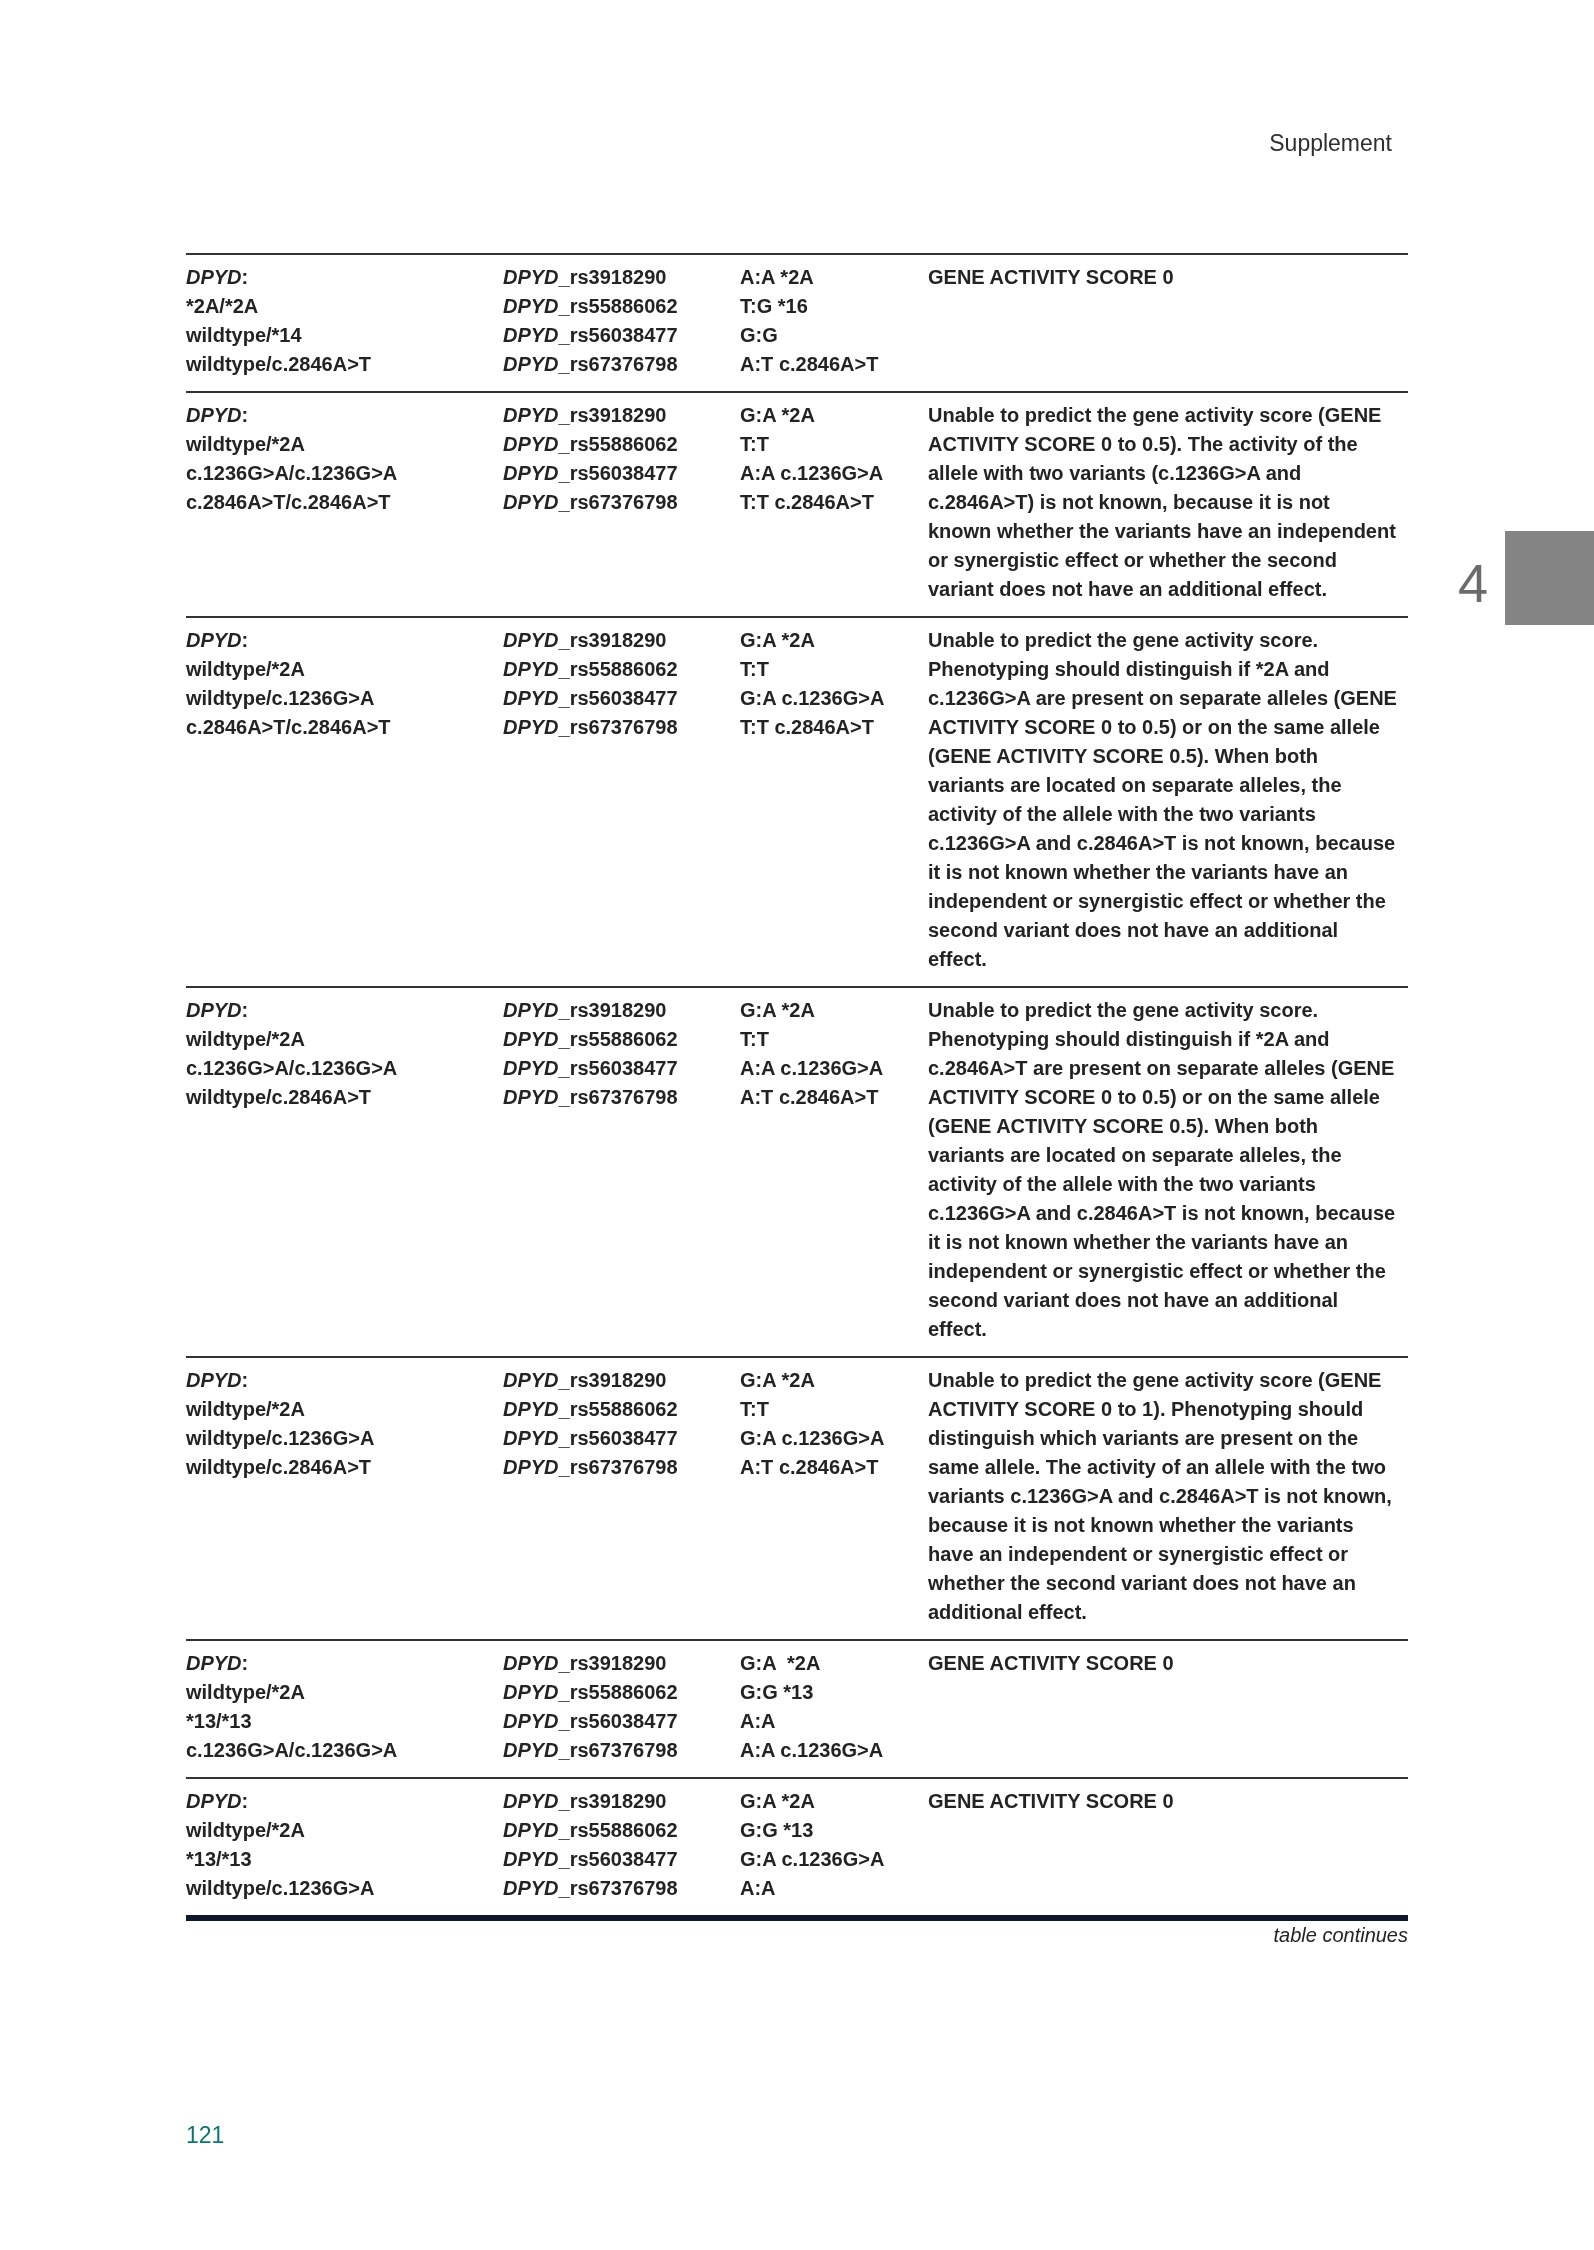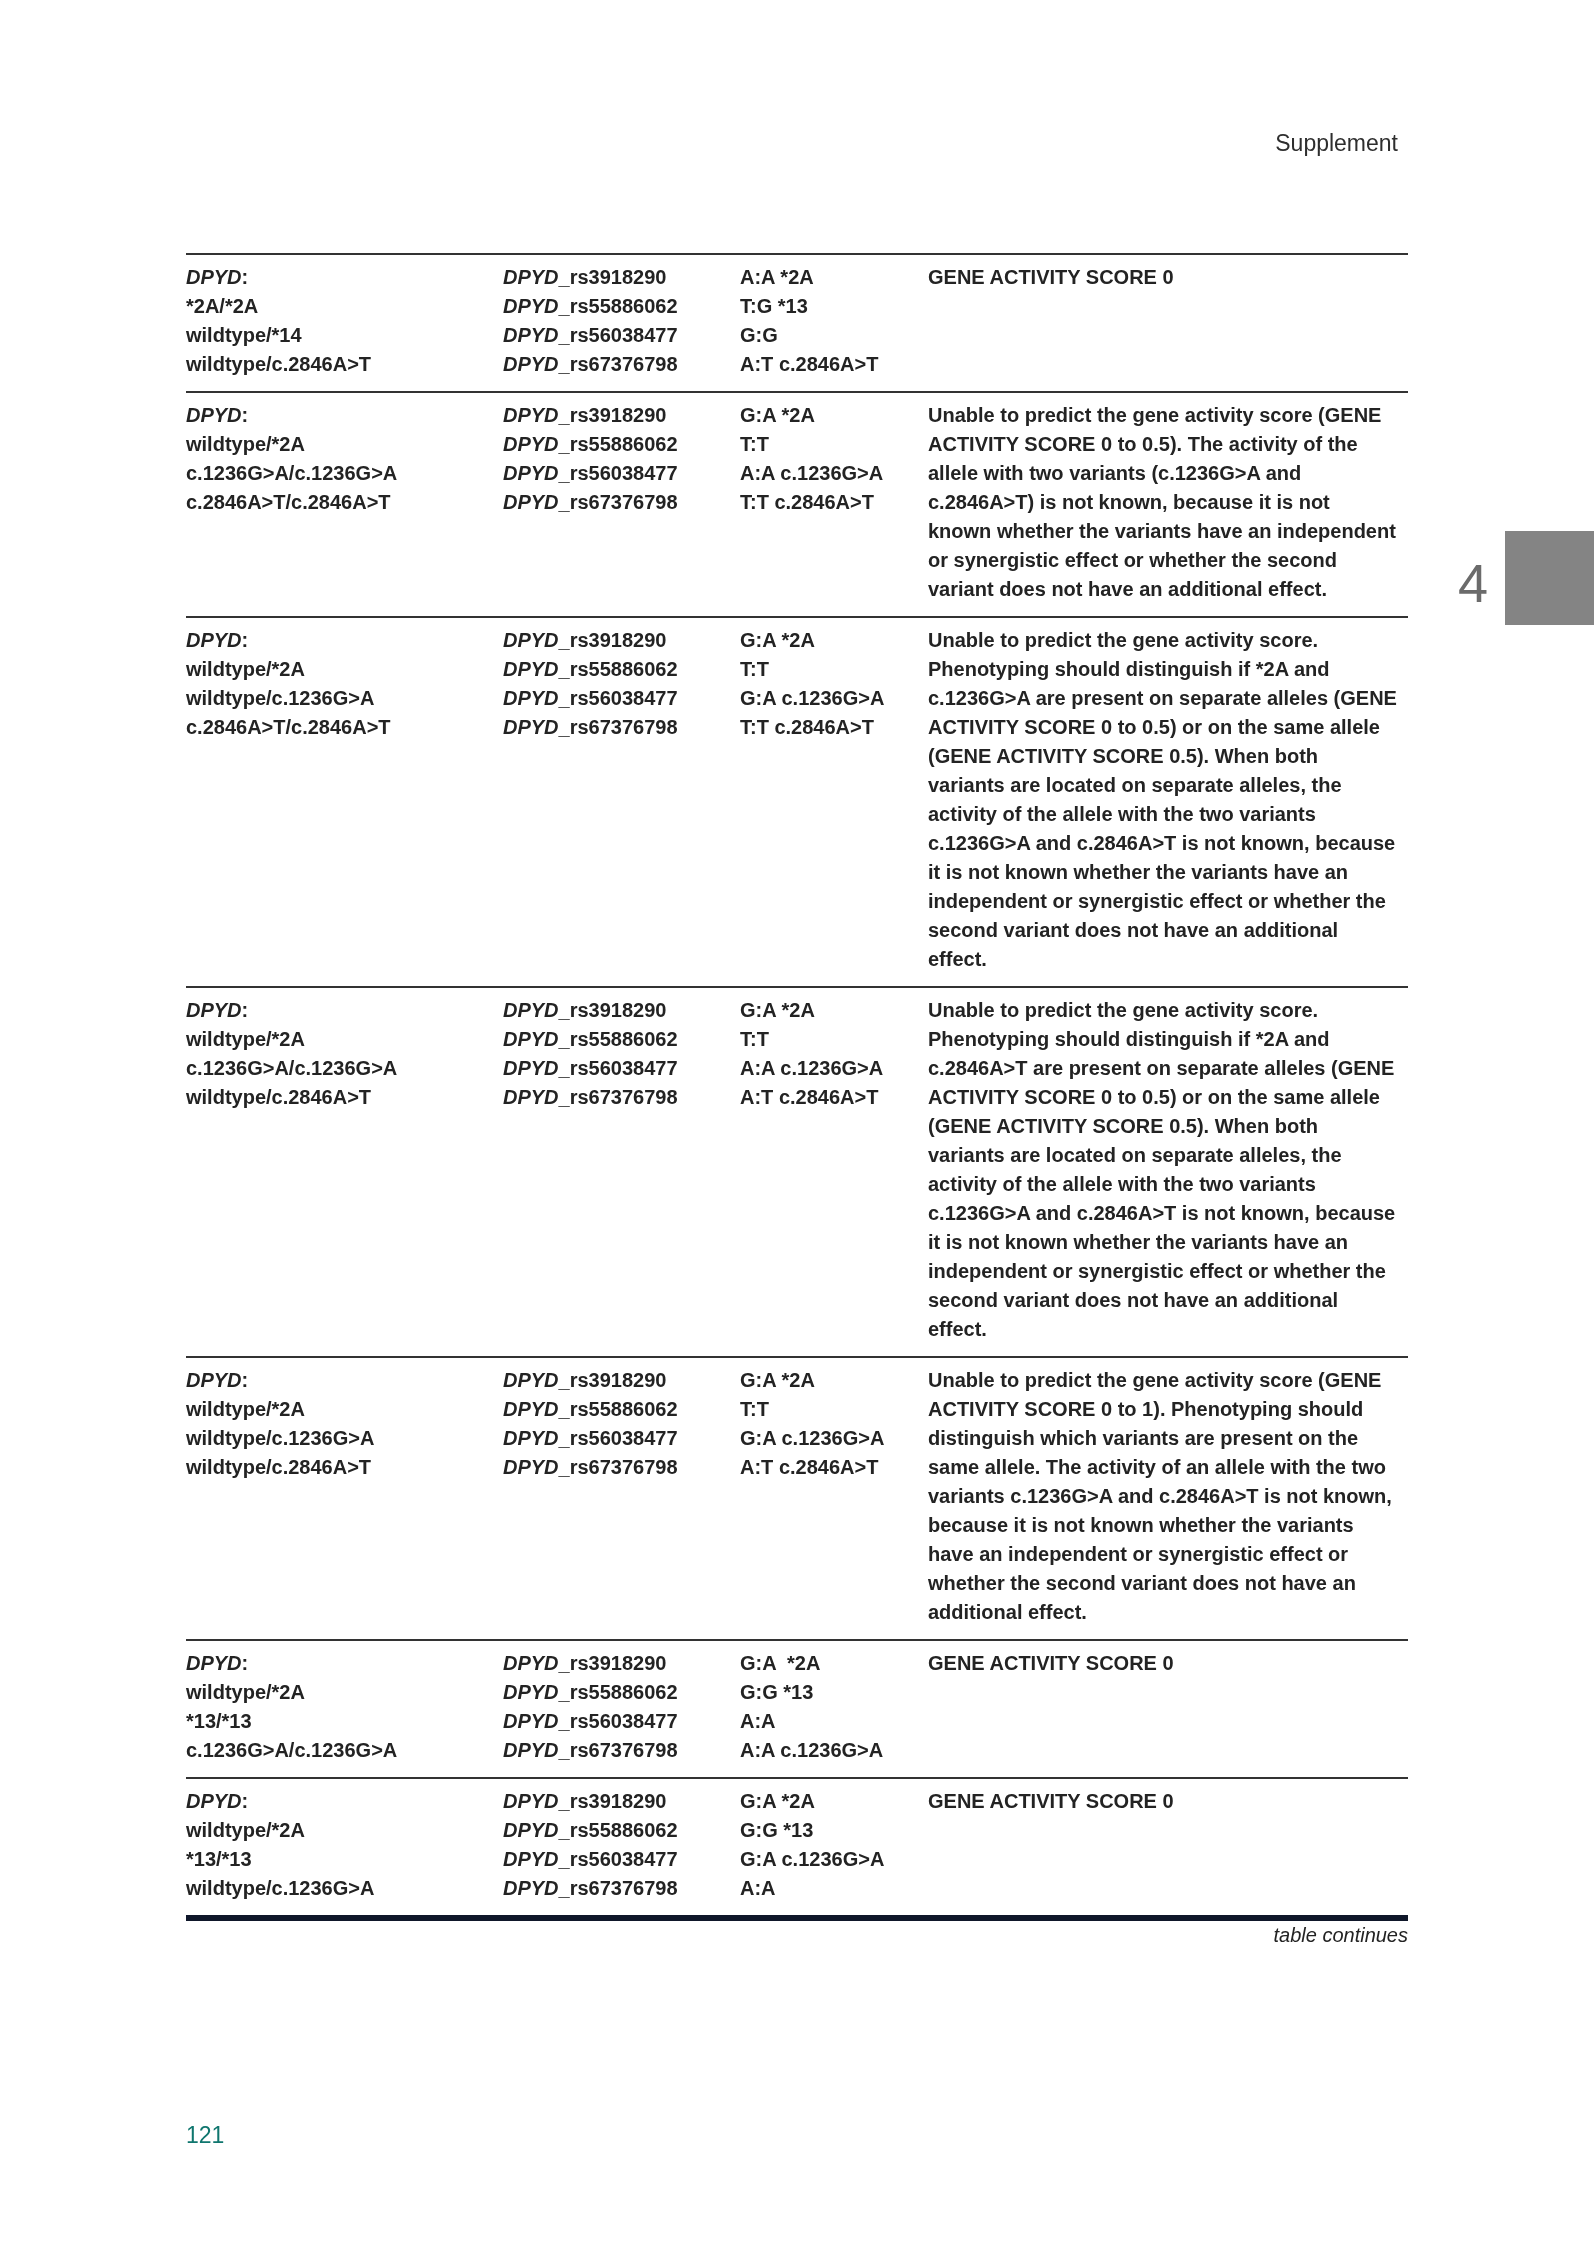--- a/index.html
+++ b/index.html
@@ -8,21 +8,21 @@
     width: 1594px;
     height: 2250px;
     position: relative;
     background: #ffffff;
     font-family: "Liberation Sans", sans-serif;
     color: #232323;
   }
   .page-header {
     position: absolute;
     top: 130px;
-    left: 176px;
+    left: 170px;
     width: 1222px;
     text-align: right;
     font-size: 23px;
     color: #2e2e2e;
   }
   .section-tab-block {
     position: absolute;
     top: 531px;
     right: 0;
     width: 89px;
@@ -99,21 +99,21 @@
             <div class="line">wildtype/c.2846A&gt;T</div>
           </td>
           <td class="c2">
             <div class="line"><em>DPYD</em>_rs3918290</div>
             <div class="line"><em>DPYD</em>_rs55886062</div>
             <div class="line"><em>DPYD</em>_rs56038477</div>
             <div class="line"><em>DPYD</em>_rs67376798</div>
           </td>
           <td class="c3">
             <div class="line">A:A *2A</div>
-            <div class="line">T:G *13</div>
+            <div class="line">T:G *16</div>
             <div class="line">G:G</div>
             <div class="line">A:T c.2846A&gt;T</div>
           </td>
           <td class="c4">
             <div>GENE ACTIVITY SCORE 0</div>
           </td>
         </tr>
         <tr>
           <td class="c1">
             <div class="line"><em>DPYD</em>:</div>

